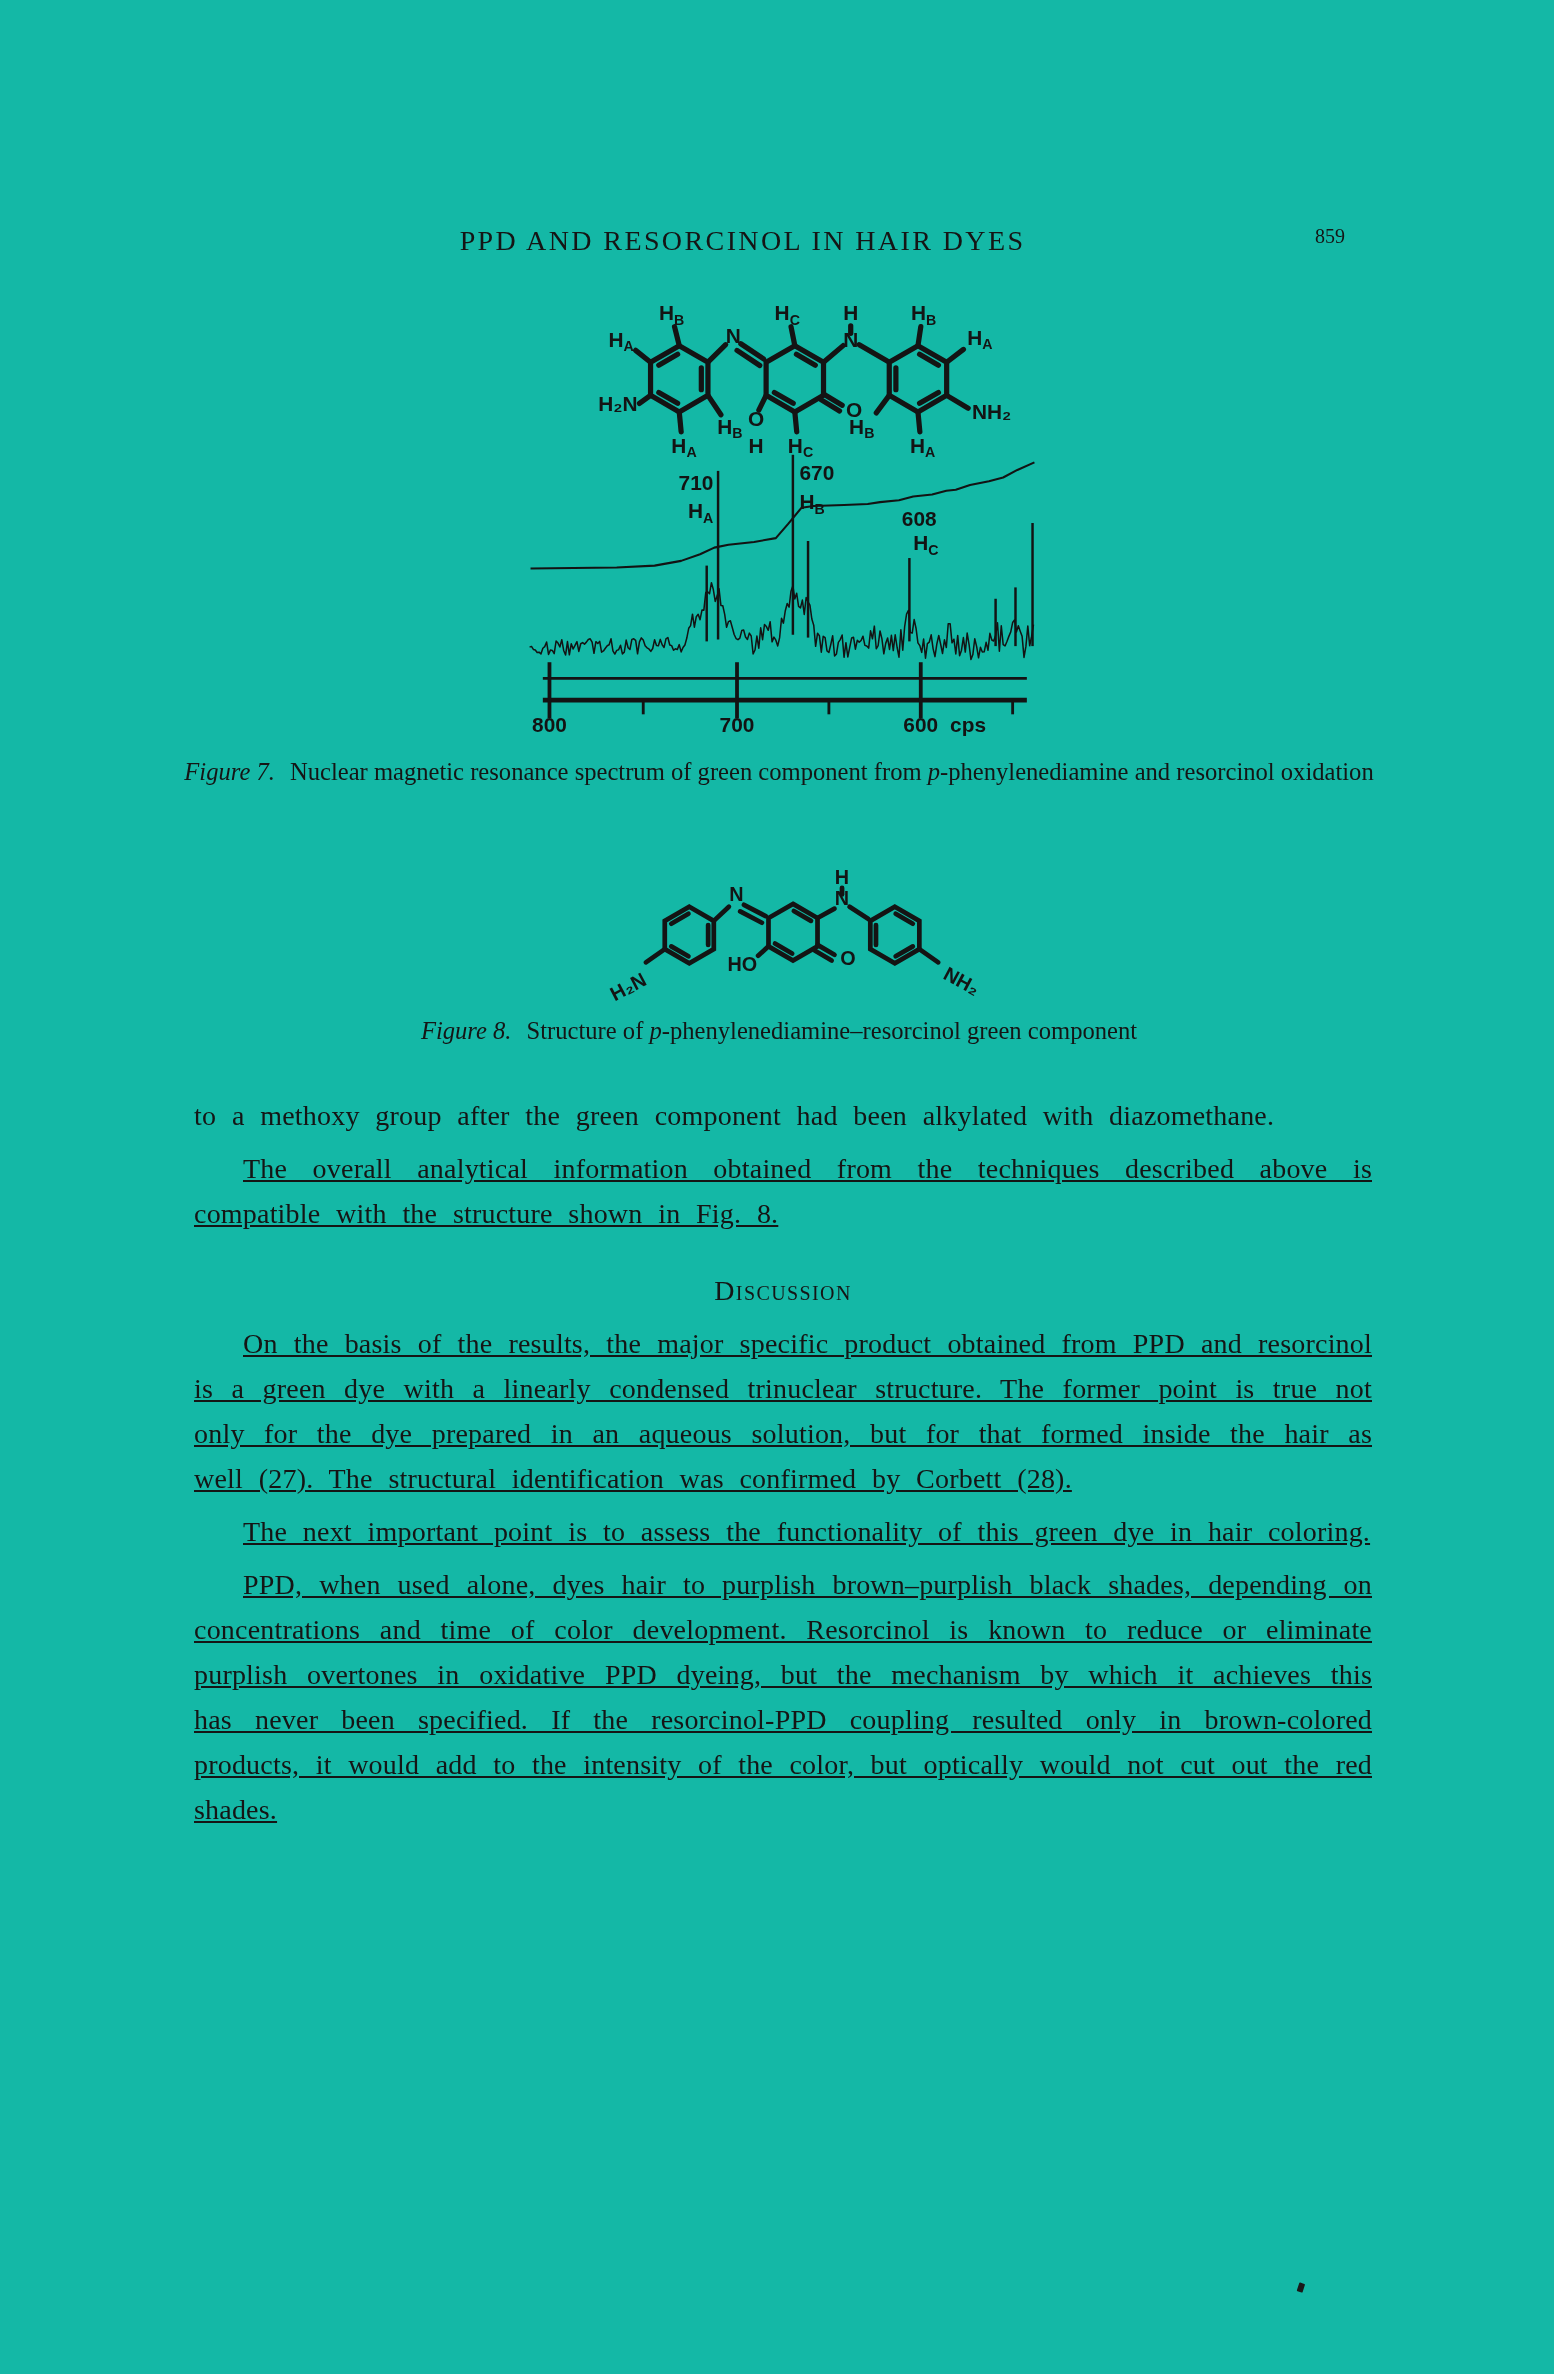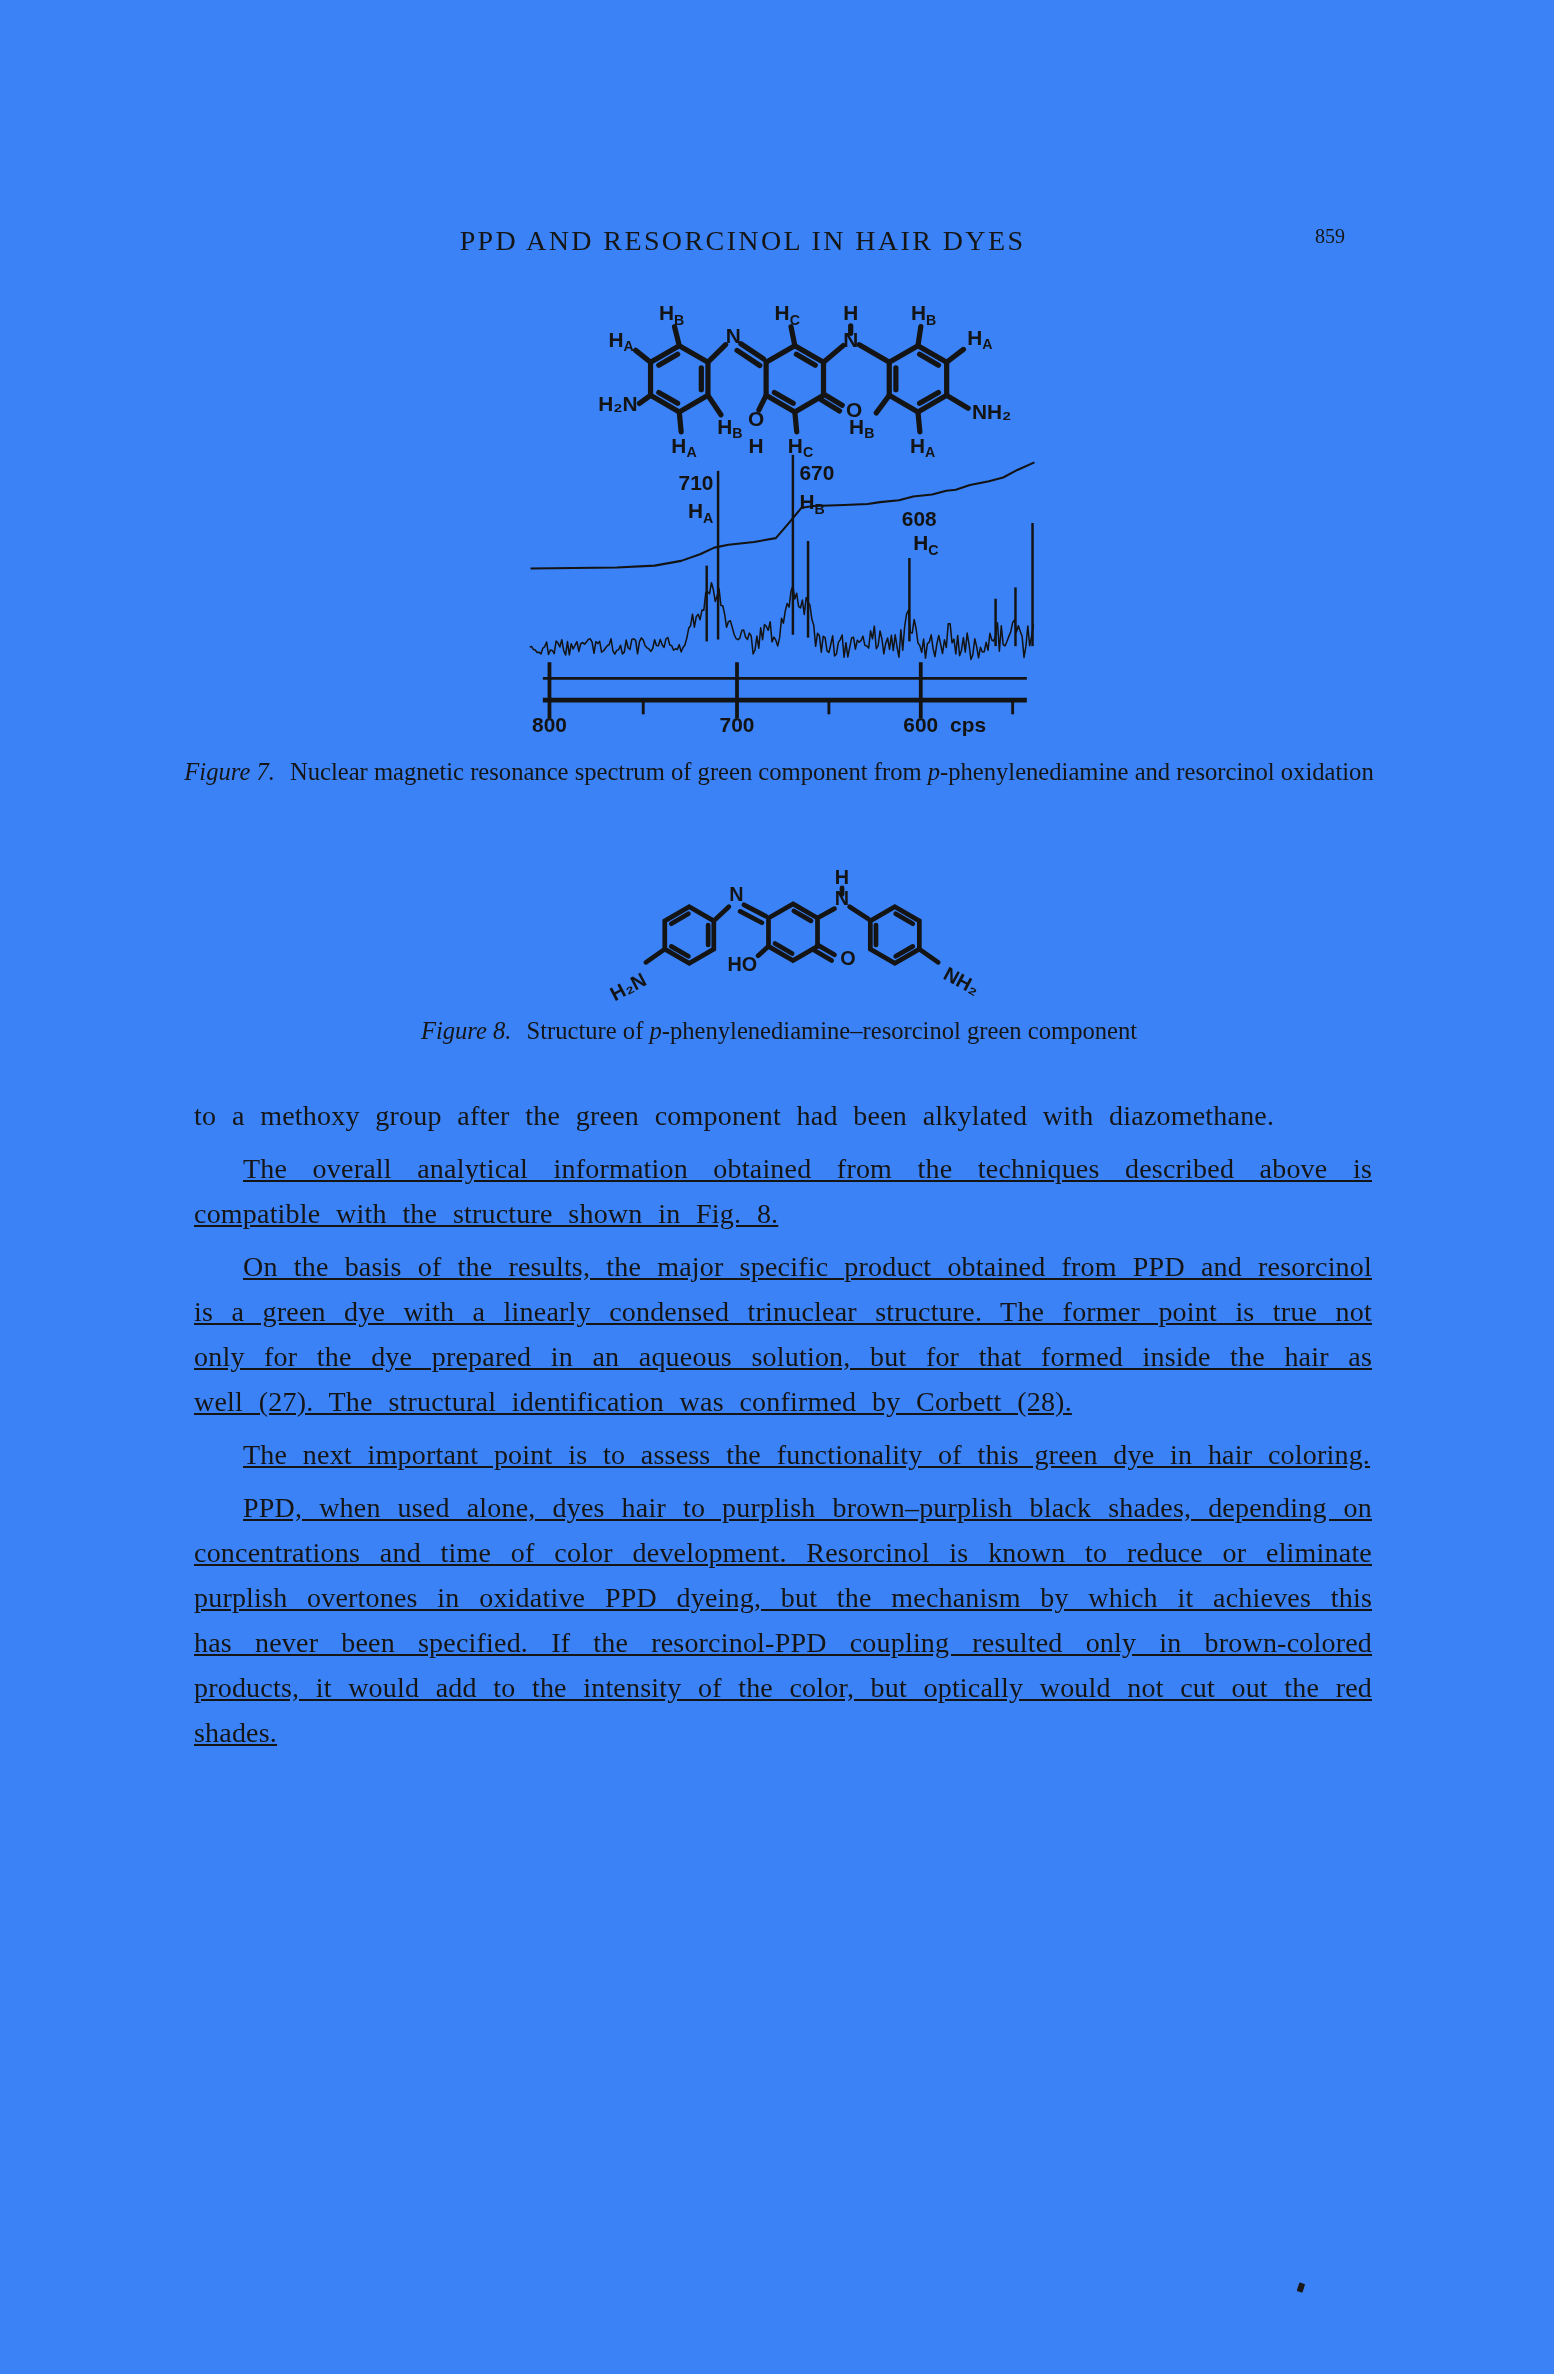--- a/index.html
+++ b/index.html
@@ -1,16 +1,16 @@
 <!DOCTYPE html>
 <html style="font-size:15px"><head>
 <meta charset="utf-8">
 <style>
   html,body{margin:0;padding:0;background:#e8e8e4;}
-  #page{position:relative;width:1555px;height:2374px;background:#3b82f6;color:#151515;
+  #page{position:relative;width:1555px;height:2374px;background:#14b8a6;color:#151515;
         font-family:"Liberation Serif",serif;overflow:hidden;}
   
   .runhead{position:absolute;top:225px;left:189px;width:1107px;text-align:center;
            font-size:28px;letter-spacing:2.4px;white-space:nowrap;}
   .pagenum{position:absolute;top:225px;left:1315px;font-size:20px;}
   
   .figsvg{position:absolute;}
   .caption{position:absolute;left:182px;width:1194px;text-align:center;
            font-size:24.6px;line-height:40px;}
   .cap-label{font-style:italic;margin-right:15px;}
@@ -191,20 +191,21 @@
     </g>
   </svg>
 
   <div class="caption" style="top:1011px">
     <span class="cap-label">Figure 8.</span><span>Structure of </span><span class="ital">p</span><span>-phenylenediamine–resorcinol green component</span>
   </div>
 
   <div class="body-text">
     <p class="para">to a methoxy group after the green component had been alkylated with diazomethane.</p>
     <p class="para indent">The overall analytical information obtained from the techniques described above is compatible with the structure shown in Fig. 8.</p>
+    <h2 class="discussion">Discussion</h2>
     <p class="para indent">On the basis of the results, the major specific product obtained from PPD and resorcinol is a green dye with a linearly condensed trinuclear structure. The former point is true not only for the dye prepared in an aqueous solution, but for that formed inside the hair as well (27). The structural identification was confirmed by Corbett (28).</p>
     <p class="para indent">The next important point is to assess the functionality of this green dye in hair coloring.</p>
     <p class="para indent">PPD, when used alone, dyes hair to purplish brown–purplish black shades, depending on concentrations and time of color development. Resorcinol is known to reduce or eliminate purplish overtones in oxidative PPD dyeing, but the mechanism by which it achieves this has never been specified. If the resorcinol-PPD coupling resulted only in brown-colored products, it would add to the intensity of the color, but optically would not cut out the red shades.</p>
   </div>
 
   <div class="speck"></div>
 </div>
 
 
 </body></html>

